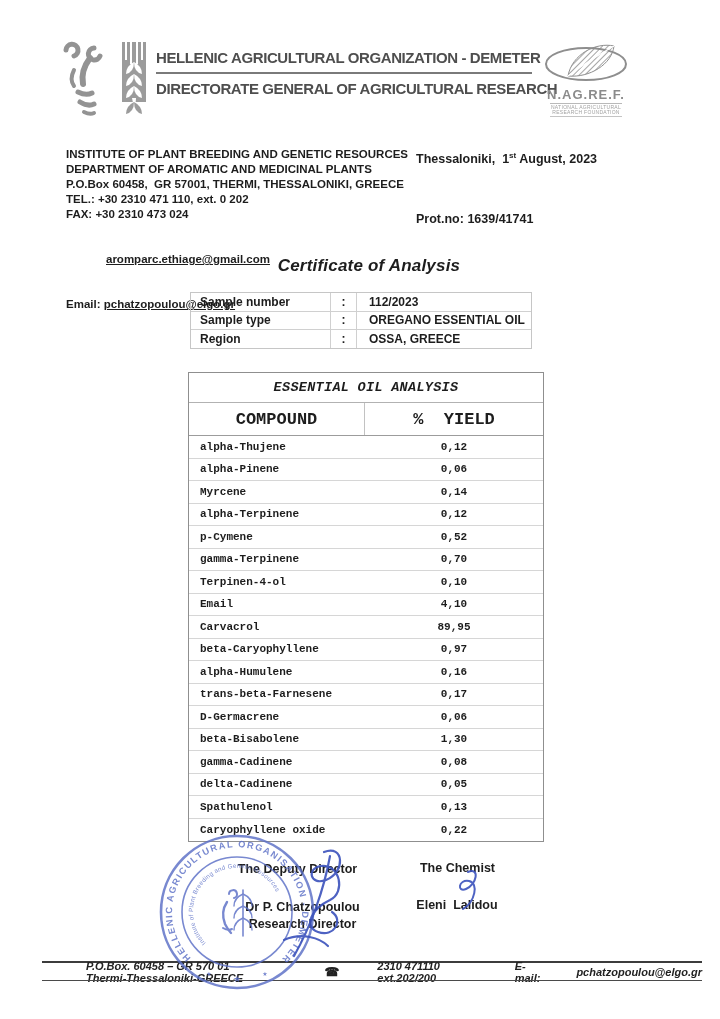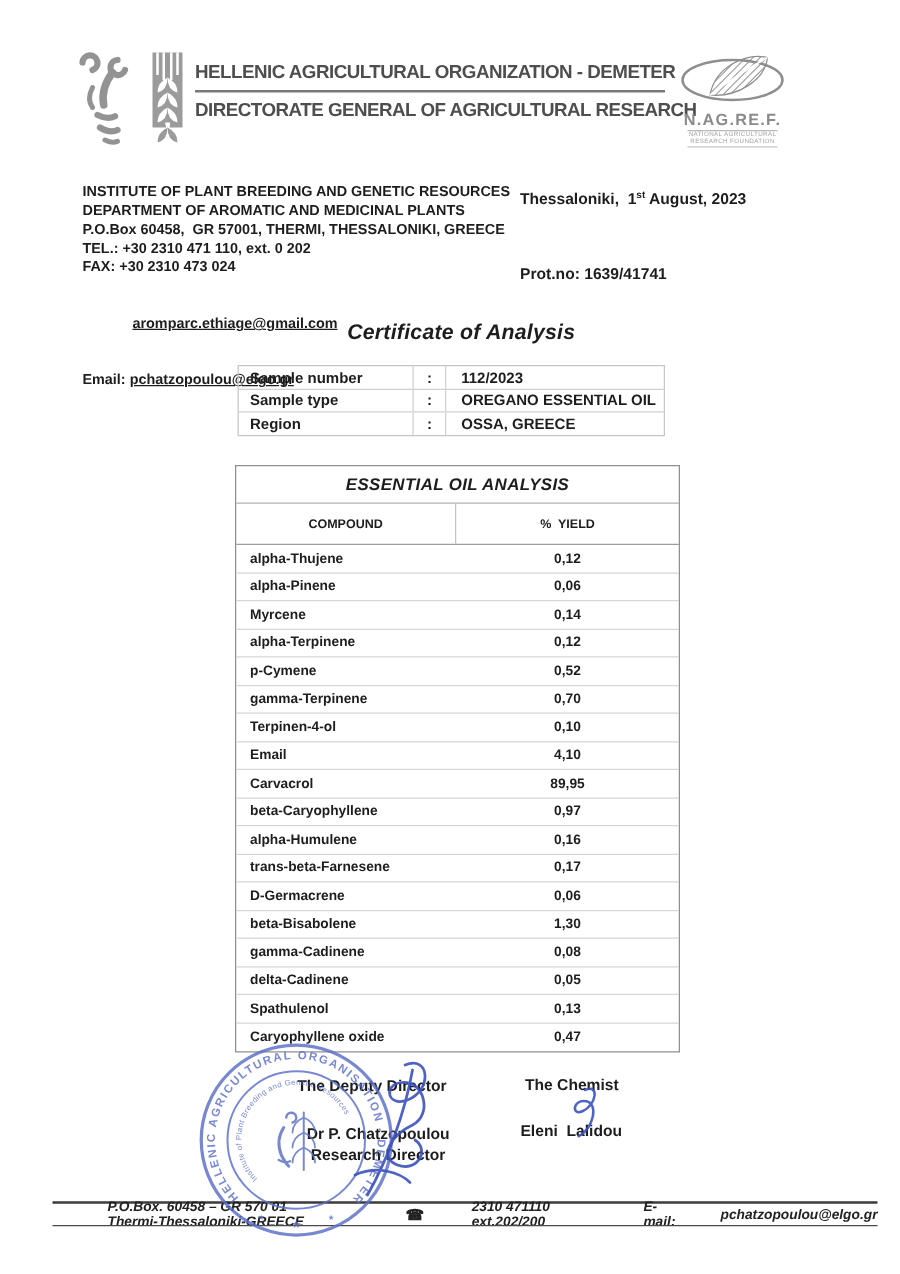--- a/index.html
+++ b/index.html
@@ -42,26 +42,26 @@
            font-size:12px; font-weight:bold; }
   .s-row:last-child { border-bottom:none; }
   .s-label { padding-left:9px; border-right:1px solid #d0d0d0;
              display:flex; align-items:center; }
   .s-sep { border-right:1px solid #d0d0d0; display:flex;
            align-items:center; justify-content:center; }
   .s-value { padding-left:12px; display:flex; align-items:center; }
   
   .analysis-table { position:absolute; left:188px; top:372px; width:356px;
                     border:1.5px solid #8f8f8f; box-sizing:border-box;
-                    background:#fff; }
+                    background:#fff;font-family:Liberation Mono, monospace; }
   .a-title { height:29px; display:flex; align-items:center; justify-content:center;
              font-size:13.5px; font-weight:bold; font-style:italic;
              border-bottom:1px solid #b2b2b2; letter-spacing:.3px; }
   .a-head { display:grid; grid-template-columns:176px auto; height:32px;
-            border-bottom:1.5px solid #9c9c9c; font-size:10px; font-weight:bold; }
+            border-bottom:1.5px solid #9c9c9c; font-size:17px; font-weight:bold; }
   .a-head-compound { display:flex; align-items:center; justify-content:center;
                      border-right:1px solid #c2c2c2; }
   .a-head-yield { display:flex; align-items:center; justify-content:center;
                   white-space:pre-wrap; }
   .a-row { display:grid; grid-template-columns:176px auto; height:22.5px;
            border-bottom:1px solid #d6d6d6; font-size:11px; font-weight:bold;
            box-sizing:border-box; }
   .a-row:last-child { border-bottom:none; }
   .a-compound { display:flex; align-items:center; padding-left:11px; }
   .a-yield { display:flex; align-items:center; justify-content:center; }
@@ -249,21 +249,21 @@
         <div class="a-row">
           <div class="a-compound">delta-Cadinene</div>
           <div class="a-yield">0,05</div>
         </div>
         <div class="a-row">
           <div class="a-compound">Spathulenol</div>
           <div class="a-yield">0,13</div>
         </div>
         <div class="a-row">
           <div class="a-compound">Caryophyllene oxide</div>
-          <div class="a-yield">0,47</div>
+          <div class="a-yield">0,22</div>
         </div>
       </div>
   </div>
 
   <div class="sig-text sig-deputy-title">The Deputy Director</div>
   <div class="sig-text sig-deputy-name">Dr P. Chatzopoulou</div>
   <div class="sig-text sig-deputy-role">Research Director</div>
   <div class="sig-text sig-chemist-title">The Chemist</div>
   <div class="sig-text sig-chemist-name">Eleni  Lalidou</div>
 

